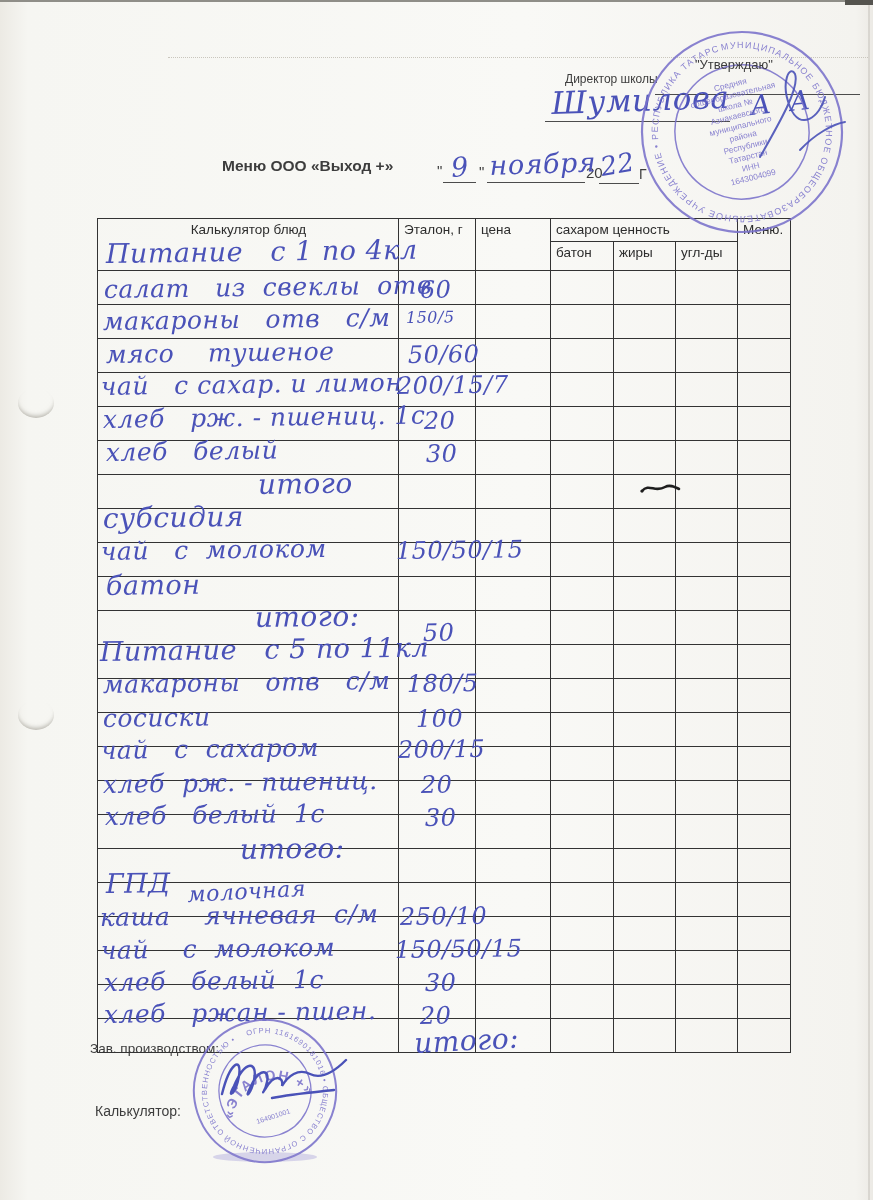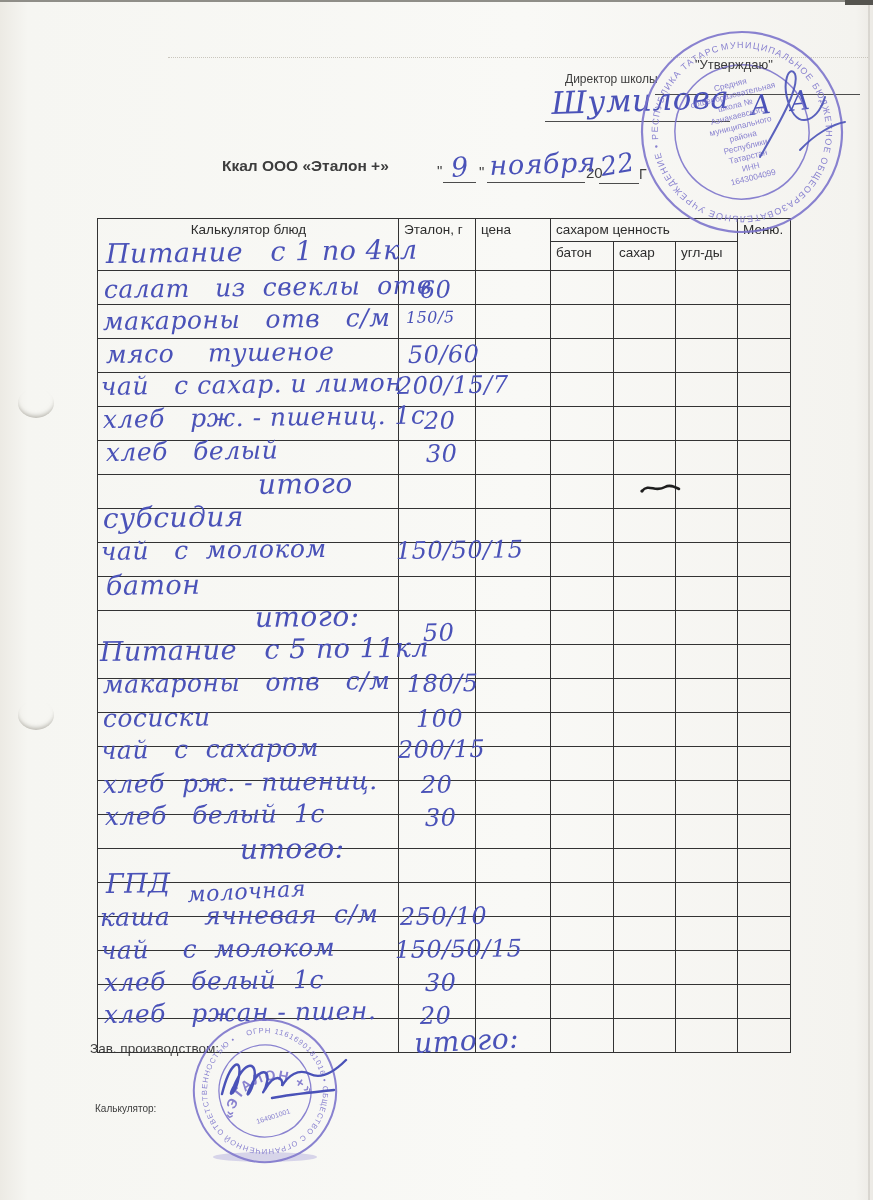--- a/index.html
+++ b/index.html
@@ -41,21 +41,21 @@
   <div class="dotline"></div>
   <div class="edge-right"></div>
   <div class="punch" style="left:18px;top:388px;"></div>
   <div class="punch" style="left:18px;top:700px;"></div>
 
   <div class="print" style="left:695px;top:58px;font-size:13px;z-index:41;">"Утверждаю"</div>
   <div class="print" style="left:565px;top:73px;font-size:12px;">Директор школы</div>
   <div class="rule" style="left:655px;top:94px;width:205px;"></div>
   <div class="rule" style="left:545px;top:121px;width:185px;"></div>
 
-  <div class="print b" style="left:222px;top:157px;font-size:15.5px;">Ккал ООО «Эталон +»</div>
+  <div class="print b" style="left:222px;top:157px;font-size:15.5px;">Меню ООО «Выход +»</div>
   <div class="print" style="left:437px;top:162px;font-size:15px;">"</div>
   <div class="print" style="left:479px;top:163px;font-size:15px;">"</div>
   <div class="print" style="left:586px;top:164px;font-size:15px;">20</div>
   <div class="print" style="left:639px;top:166px;font-size:14px;">Г</div>
   <div class="rule" style="left:443px;top:182px;width:33px;"></div>
   <div class="rule" style="left:487px;top:182px;width:98px;"></div>
   <div class="rule" style="left:599px;top:183px;width:40px;"></div>
 
   <svg class="stamp" style="left:632px;top:22px;" width="220" height="220" viewBox="0 0 220 220">
     <g transform="rotate(-14 110 110)" fill="none" stroke="#7a72cb">
@@ -100,21 +100,21 @@
       <thead>
         <tr style="height: 23px;">
           <th rowspan="2" class="name-h">Калькулятор блюд</th>
           <th rowspan="2">Эталон, г</th>
           <th rowspan="2">цена</th>
           <th colspan="3">сахаром ценность</th>
           <th rowspan="2">Меню.</th>
         </tr>
         <tr style="height: 29px;">
           <th>батон</th>
-          <th>сахар</th>
+          <th>жиры</th>
           <th>угл-ды</th>
         </tr>
       </thead>
       <tbody>
         <tr style="height: 33px;">
           <td></td>
           <td></td>
           <td></td>
           <td></td>
           <td></td>
@@ -374,21 +374,21 @@
       <span class="hand" style="left: 101px; top: 938px; font-size: 25px; transform: rotate(-0.8deg);">чай    с  молоком</span>
       <span class="hand" style="left: 395px; top: 938px; font-size: 24px; transform: rotate(-0.8deg);">150/50/15</span>
       <span class="hand" style="left: 104px; top: 970px; font-size: 25px; transform: rotate(-0.8deg);">хлеб   белый  1с</span>
       <span class="hand" style="left: 425px; top: 971px; font-size: 24px; transform: rotate(-0.8deg);">30</span>
       <span class="hand" style="left: 104px; top: 1002px; font-size: 25px; transform: rotate(-0.8deg);">хлеб   ржан - пшен.</span>
       <span class="hand" style="left: 420px; top: 1004px; font-size: 24px; transform: rotate(-0.8deg);">20</span>
       <span class="hand" style="left: 415px; top: 1030px; font-size: 28px; transform: rotate(-3deg);">итого:</span>
     </div>
 
   <div class="print" style="left:90px;top:1041px;font-size:13.5px;">Зав. производством:</div>
-  <div class="print" style="left:95px;top:1103px;font-size:10px;">Калькулятор:</div>
+  <div class="print" style="left:95px;top:1103px;font-size:14px;">Калькулятор:</div>
 
   <svg class="stamp" style="left:190px;top:1016px;" width="150" height="150" viewBox="0 0 150 150">
     <g transform="rotate(-18 75 75)" fill="none" stroke="#7a72cb">
       <circle cx="75" cy="75" r="71" stroke-width="2"></circle>
       <circle cx="75" cy="75" r="46" stroke-width="1.3"></circle>
       <path id="ringB" d="M 75,17 A 58,58 0 1 1 74.9,17" stroke="none"></path>
       <text font-size="7.5" letter-spacing="1" fill="#7a72cb" stroke="none" font-family="Liberation Sans,sans-serif">
         <textPath href="#ringB">ОГРН 1161690181016  •  ОБЩЕСТВО С ОГРАНИЧЕННОЙ ОТВЕТСТВЕННОСТЬЮ  •</textPath>
       </text>
       <path id="arcB" d="M 36,92 A 42,42 0 0 1 114,92" stroke="none"></path>

